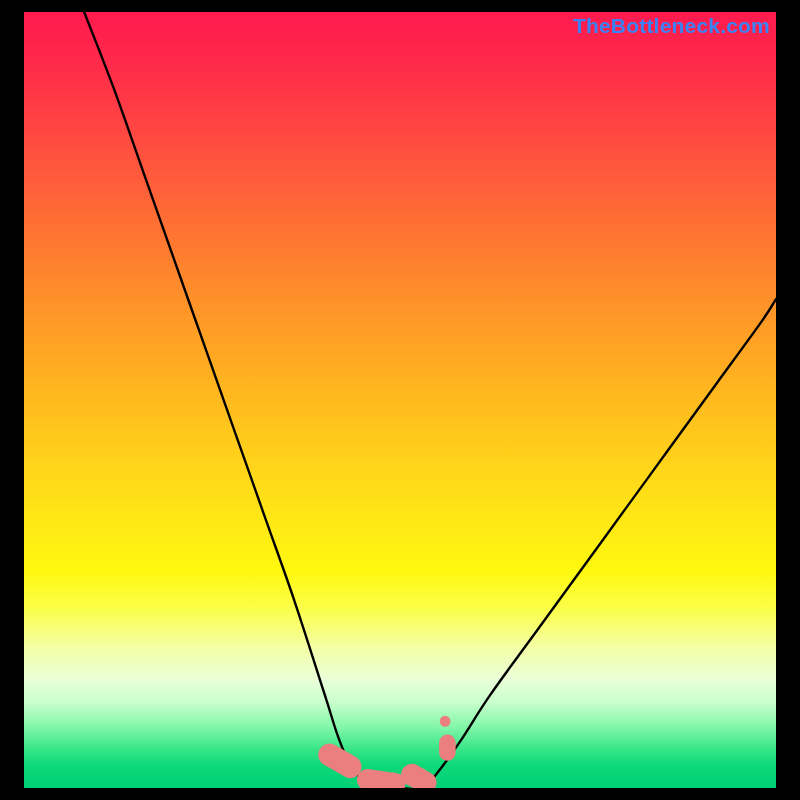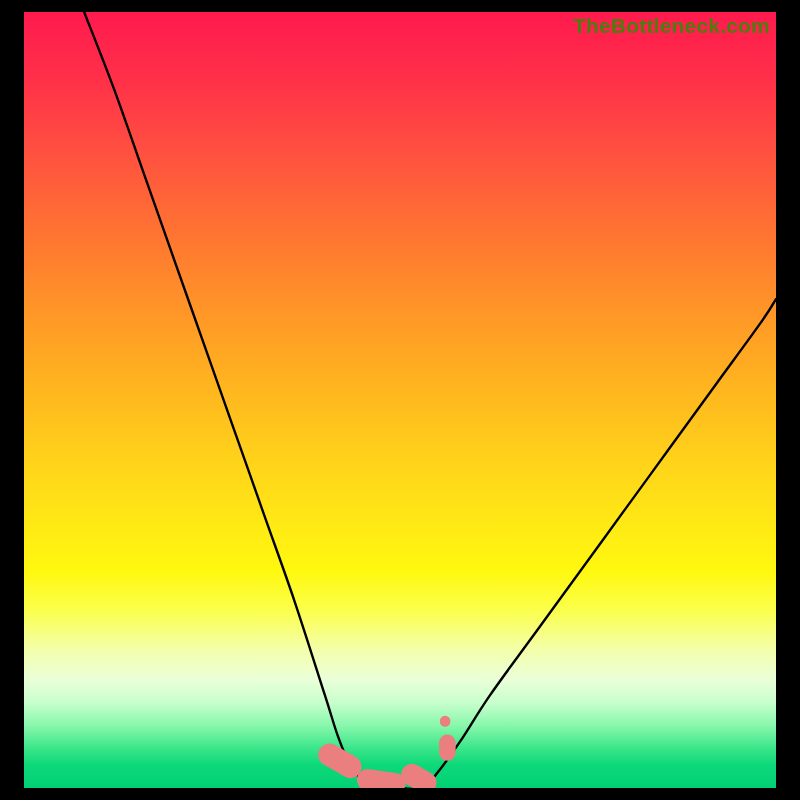--- a/index.html
+++ b/index.html
@@ -50,21 +50,21 @@
     position: absolute;
     left: 0;
     top: 0;
     width: 752px;
     height: 776px;
   }
   .watermark {
     position: absolute;
     top: 14px;
     right: 30px;
-    color: #4d7c0f;
+    color: #3b82f6;
     font-size: 21px;
     font-weight: 600;
     letter-spacing: 0.2px;
   }
 </style>
 </head>
 <body>
 
 <div class="frame">
   <div class="plot">

